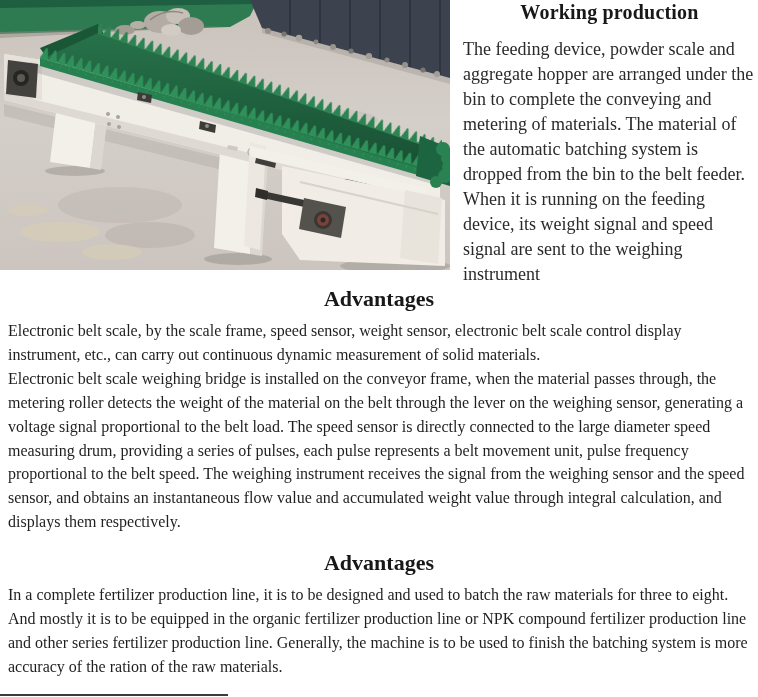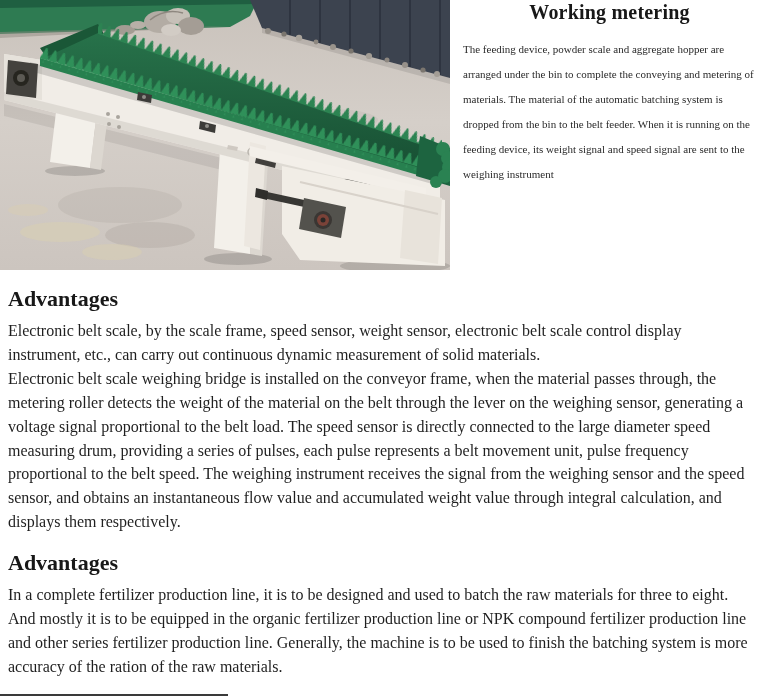--- a/index.html
+++ b/index.html
@@ -16,25 +16,25 @@
   }
   .photo-wrap svg { display: block; }
   .wp-col {
     position: absolute; left: 461px; top: 0; width: 297px;
   }
   .wp-col h2 {
     margin: 0; padding-top: 1px; text-align: center;
     font-size: 20px; font-weight: bold; color: #181818; letter-spacing: 0.2px;
   }
   .wp-col p {
-    margin: 13px 1px 0 2px; font-size: 11px; line-height: 25px; color: #2a2a2a;
+    margin: 13px 1px 0 2px; font-size: 18px; line-height: 25px; color: #2a2a2a;
   }
   .content { padding: 0 8px; }
   .content h2.sec {
-    margin: 0; font-size: 22px; font-weight: bold; color: #181818;
+    margin: 0; font-size: 22px; font-weight: bold; color: #181818; text-align: center;
   }
   .content h2.advantages { margin-top: 16px; margin-bottom: 7px; }
   .content h2.application { margin-top: 16px; margin-bottom: 7px; }
   .content p.body {
     margin: 0; font-size: 16px; line-height: 23.9px; color: #1f1f1f;
   }
   .bottom-rule {
     position: absolute; left: 0; top: 694px; width: 228px; height: 2px;
     background: #3a3a3a;
   }
@@ -168,21 +168,21 @@
       <polygon points="258,190 332,206 332,213 258,197" fill="#383734"></polygon>
       <polygon points="256,188 268,191 267,200 255,197" fill="#2f2e2b"></polygon>
       <polygon points="304,198 346,207 341,238 299,229" fill="#53524d"></polygon>
       <circle cx="323" cy="220" r="9" fill="#3a3633"></circle>
       <circle cx="323" cy="220" r="6" fill="#7a4238"></circle>
       <circle cx="323" cy="220" r="2.5" fill="#2a2725"></circle>
     </svg>
   </div>
 
   <div class="wp-col">
-    <h2>Working metering</h2>
+    <h2>Working production</h2>
     <p>The feeding device, powder scale and aggregate hopper are arranged under the bin to complete the conveying and metering of materials. The material of the automatic batching system is dropped from the bin to the belt feeder. When it is running on the feeding device, its weight signal and speed signal are sent to the weighing instrument</p>
   </div>
 </div>
 
 <div class="content">
   <h2 class="sec advantages">Advantages</h2>
   <p class="body">Electronic belt scale, by the scale frame, speed sensor, weight sensor, electronic belt scale control display instrument, etc., can carry out continuous dynamic measurement of solid materials.</p>
   <p class="body">Electronic belt scale weighing bridge is installed on the conveyor frame, when the material passes through, the metering roller detects the weight of the material on the belt through the lever on the weighing sensor, generating a voltage signal proportional to the belt load. The speed sensor is directly connected to the large diameter speed measuring drum, providing a series of pulses, each pulse represents a belt movement unit, pulse frequency proportional to the belt speed. The weighing instrument receives the signal from the weighing sensor and the speed sensor, and obtains an instantaneous flow value and accumulated weight value through integral calculation, and displays them respectively.</p>
 
   <h2 class="sec application">Advantages</h2>

